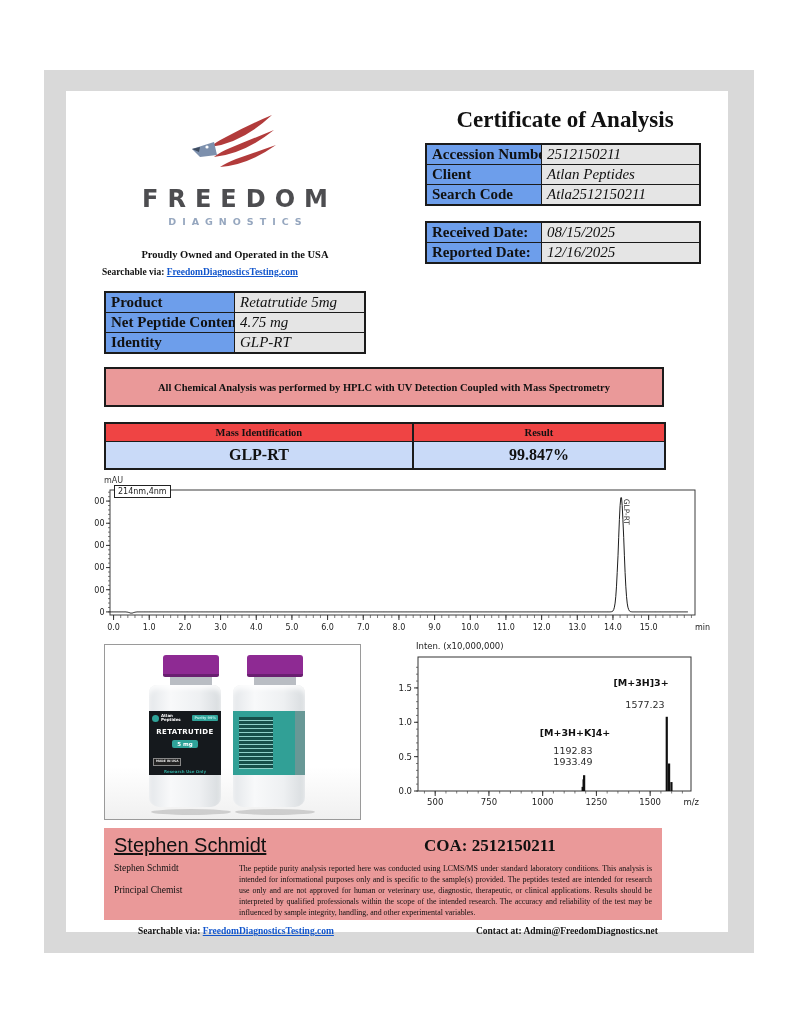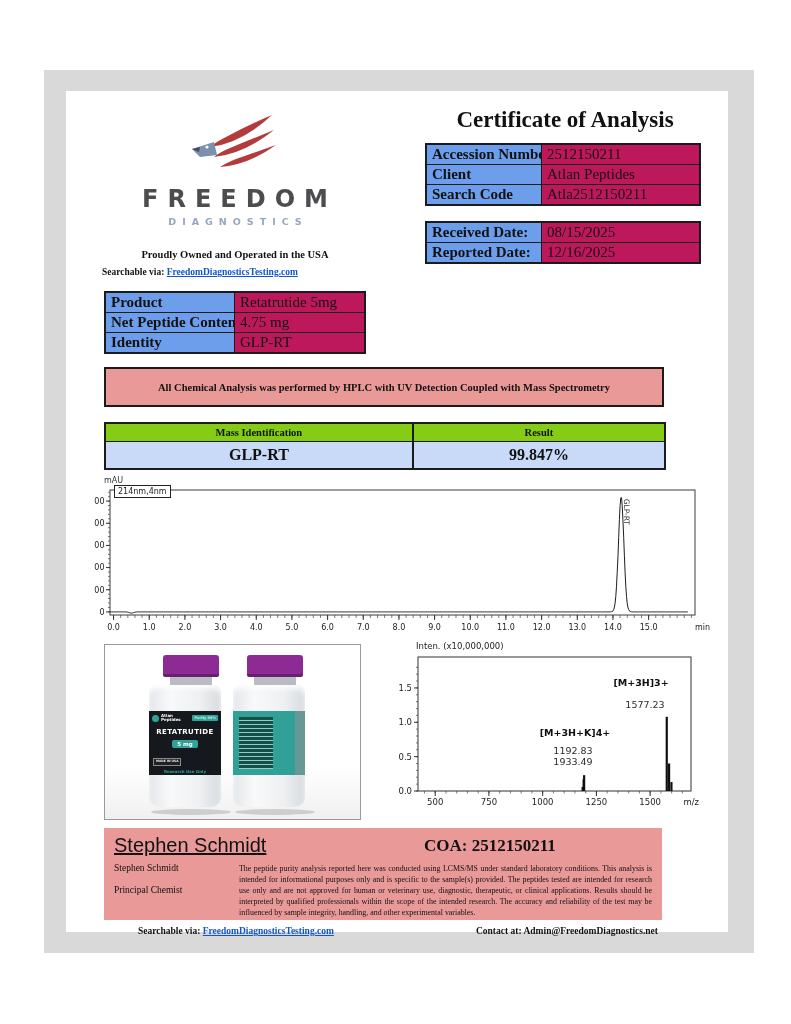--- a/index.html
+++ b/index.html
@@ -12,32 +12,32 @@
   .eagle{display:block;margin:0 auto;width:110px;height:72px;}
   .wordmark{text-align:center;font-family:"DejaVu Sans",sans-serif;font-weight:bold;font-size:24px;letter-spacing:9px;color:#4d4d50;margin-top:2px;padding-left:9px;}
   .wordmark-sub{text-align:center;font-family:"DejaVu Sans",sans-serif;font-weight:bold;font-size:9.5px;letter-spacing:6px;color:#96a7bf;margin-top:3px;padding-left:6px;}
   .tagline{text-align:center;font-size:10.5px;font-weight:bold;margin-top:22px;}
   .search-line{font-size:9.5px;font-weight:bold;margin-top:7px;}
   a.link{color:#1155cc;text-decoration:underline;font-weight:bold;}
   
   table.kv{position:absolute;border-collapse:collapse;border:2px solid #1b1b1b;table-layout:fixed;}
   table.kv td{border:1px solid #1b1b1b;padding:1px 5px;height:17px;font-size:15px;overflow:hidden;white-space:nowrap;}
   table.kv td.k{background:#6d9eeb;font-weight:bold;}
-  table.kv td.v{background:#be185d;}
+  table.kv td.v{background:#e5e5e5;font-style:italic;}
   #tbl-accession{left:359px;top:52px;width:276px;}
   #tbl-dates{left:359px;top:130px;width:276px;}
   #tbl-product{left:38px;top:200px;width:262px;}
   #tbl-lot{left:359px;top:200px;width:276px;}
   #tbl-accession td.k,#tbl-dates td.k,#tbl-lot td.k{width:104px;}
   #tbl-product td.k{width:118px;}
   
   .banner{position:absolute;left:38px;top:276px;width:556px;height:36px;background:#ea9999;border:2px solid #1b1b1b;display:flex;align-items:center;justify-content:center;font-size:10.5px;font-weight:bold;text-align:center;}
   
   .mass-table{position:absolute;left:38px;top:331px;width:558px;border:2px solid #1b1b1b;}
-  .mass-table .hrow{display:flex;background:#84cc16;border-bottom:1px solid #1b1b1b;justify-content:flex-end;}
+  .mass-table .hrow{display:flex;background:#ef4444;border-bottom:1px solid #1b1b1b;justify-content:flex-end;}
   .mass-table .drow{display:flex;background:#c9daf8;}
   .mass-table .c1{width:55%;border-right:2px solid #1b1b1b;text-align:center;}
   .mass-table .c2{width:45%;text-align:center;}
   .mass-table .hrow div{font-size:10.5px;font-weight:bold;padding:3px 0;}
   .mass-table .drow div{font-size:16px;font-weight:bold;padding:4px 0;}
   
   .hplc{position:absolute;left:28px;top:391px;width:620px;height:158px;}
   .hplc .yunit{position:absolute;left:10px;top:-6px;font:8px "DejaVu Sans",sans-serif;color:#333;}
   .hplc .legend{position:absolute;left:20px;top:3px;border:1px solid #222;background:#fff;font:8px "DejaVu Sans",sans-serif;color:#222;padding:0 3px;line-height:11px;}
   

